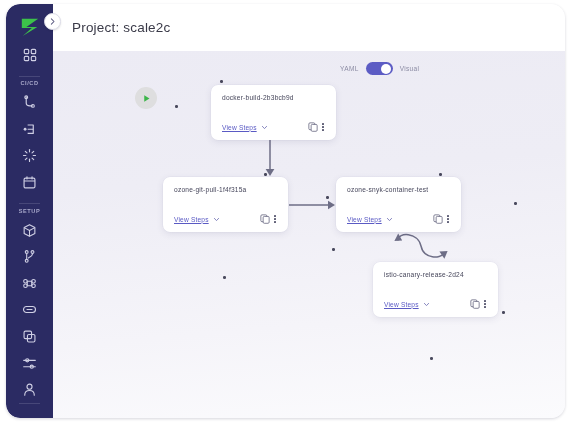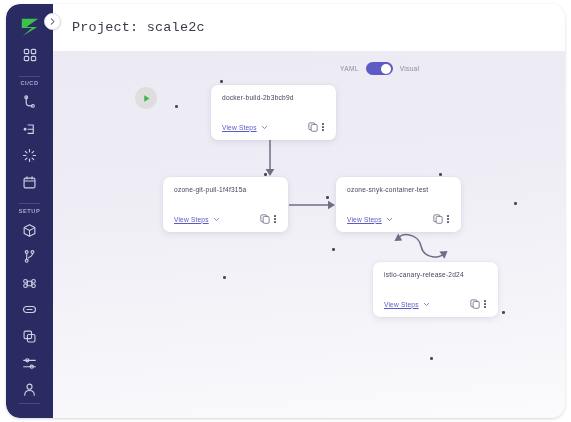--- a/index.html
+++ b/index.html
@@ -96,21 +96,20 @@
     background: #ffffff;
     border-radius: 0 14px 0 0;
     display: flex;
     align-items: center;
   }
   .page-title {
     margin-left: 19px;
     font-size: 13.5px;
     color: #3a3a48;
     letter-spacing: .2px;
-    font-family: Liberation Mono, monospace;
   }
 
   
   .canvas {
     position: absolute;
     left: 47px; top: 47px;
     width: 512px; height: 367px;
     background: linear-gradient(175deg, #ecebf4 0%, #eeedf5 35%, #f5f4f9 72%, #fbfbfd 100%);
     overflow: hidden;
   }

